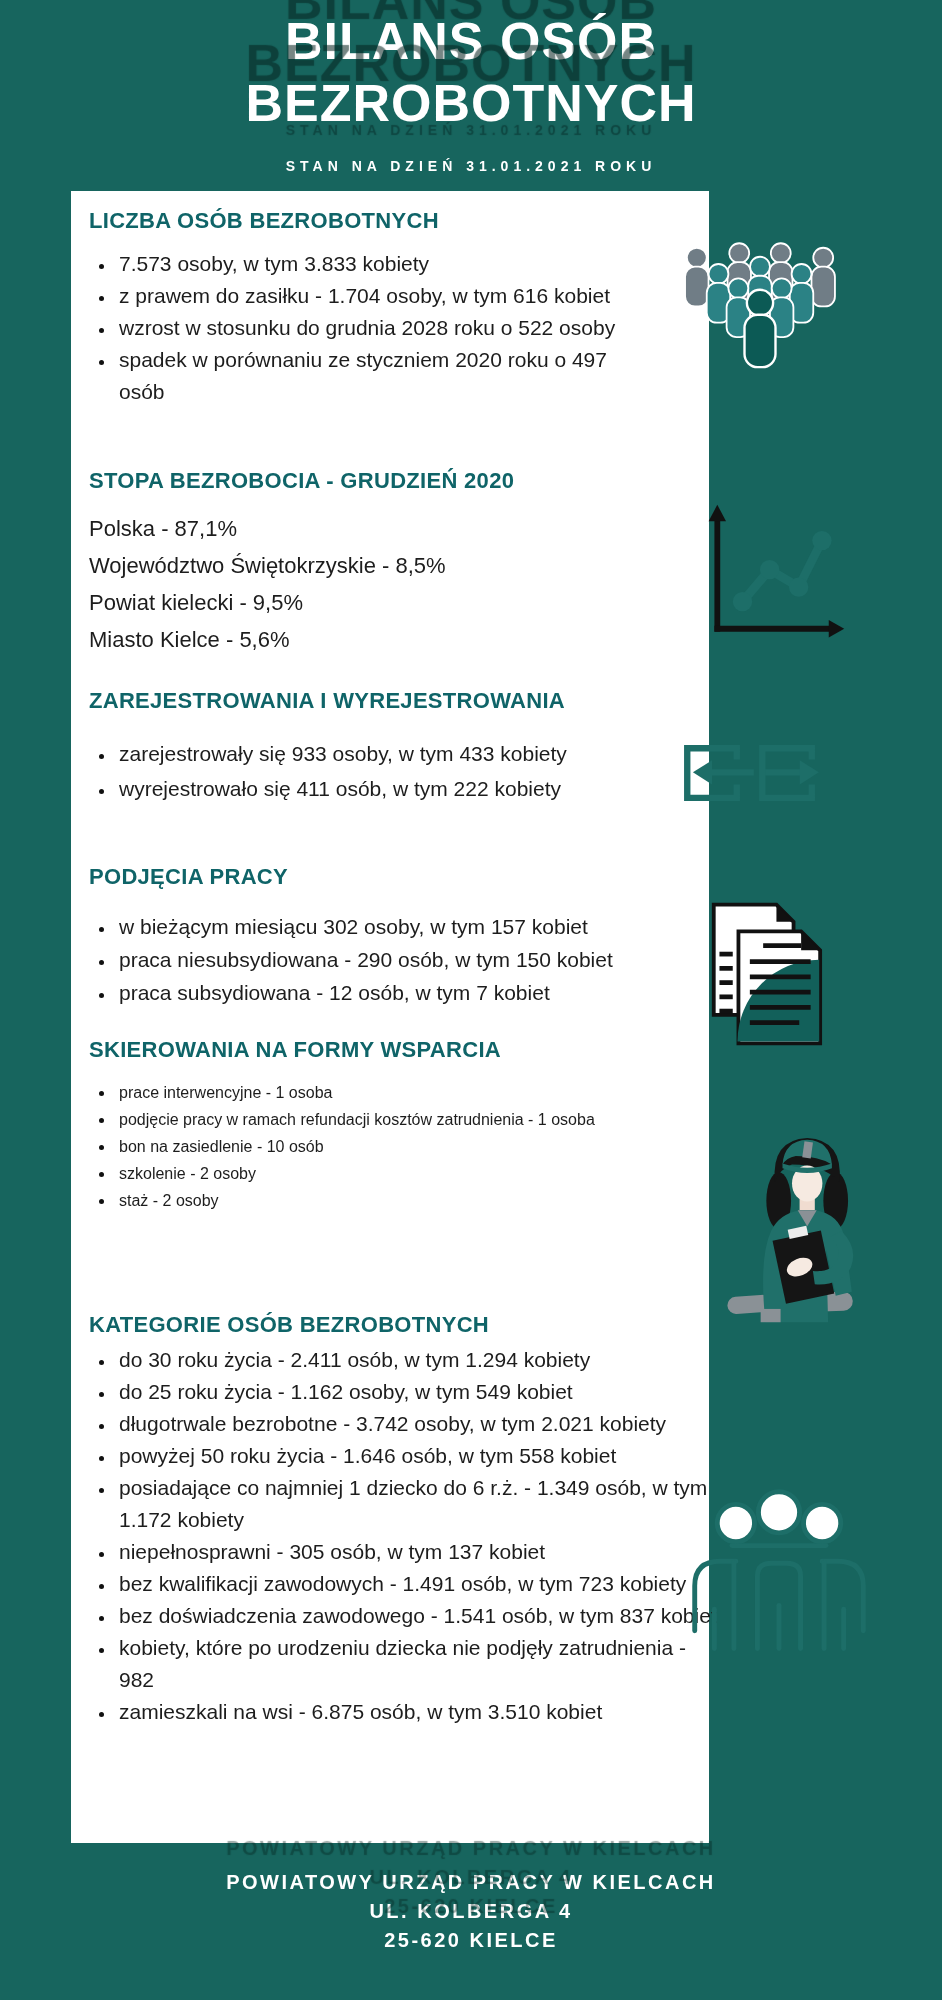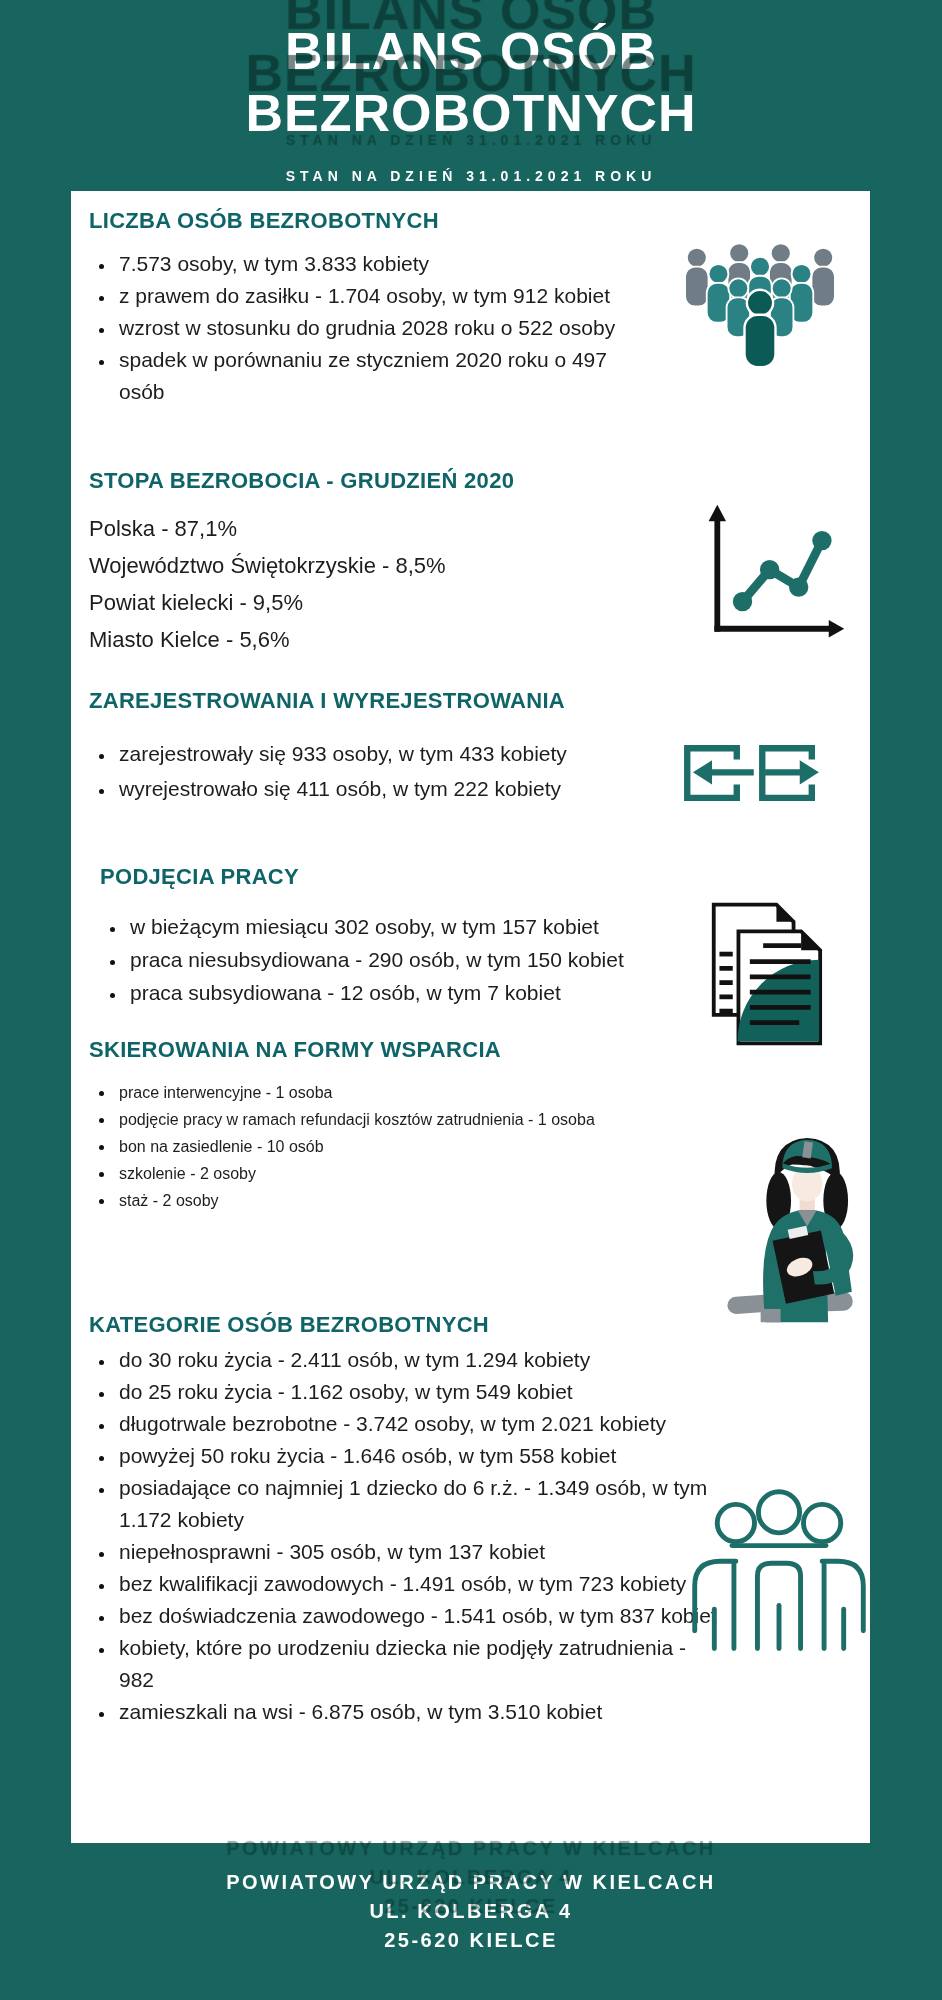--- a/index.html
+++ b/index.html
@@ -5,50 +5,50 @@
   * { margin:0; padding:0; box-sizing:border-box; }
   html,body { background:#333; }
   .page {
     position:relative; width:942px; height:2000px; margin:0 auto;
     background:#17655E; overflow:hidden;
     font-family:"Liberation Sans", sans-serif;
   }
   
   .header { position:absolute; top:0; left:0; width:100%; text-align:center; color:#fff; }
   .title {
-    margin-top:20px; font-size:52px; line-height:62px; font-weight:700;
+    margin-top:10px; font-size:52px; line-height:62px; font-weight:700;
     letter-spacing:1px; color:#fff;
     text-shadow:0 -40px 1px rgba(5,34,31,0.55);
   }
   .subtitle {
     margin-top:24px; font-size:14px; font-weight:700; letter-spacing:5px;
     color:#fff; text-shadow:0 -36px 1px rgba(5,34,31,0.45);
   }
   
   .panel {
-    position:absolute; left:71px; top:191px; width:799px; height:1652px;
+    position:absolute; left:71px; top:191px; width:638px; height:1652px;
     background:#ffffff;
   }
   .section { position:absolute; left:0; width:100%; }
   .section h2 {
     margin-left:18px; font-size:22px; font-weight:700; color:#0F6468;
     letter-spacing:0.3px;
   }
   .bullets { margin:14px 0 0 44px; width:520px; color:#1d1d1d; }
   .bullets li { font-size:21px; line-height:32px; padding-left:4px; }
   .bullets li::marker { font-size:15px; color:#111; }
   .plainlines { margin:16px 0 0 18px; list-style:none; color:#1d1d1d; }
   .plainlines div { font-size:22px; line-height:37px; }
   
   .sec1 { top:17px; }
   .sec2 { top:277px; }
   .sec3 { top:497px; }
   .sec3 .bullets { margin-top:22px; width:560px; }
   .sec3 .bullets li { line-height:35px; }
-  .sec4 { top:673px;padding-left:11px; }
+  .sec4 { top:673px; }
   .sec4 .bullets { margin-top:20px; width:580px; }
   .sec4 .bullets li { line-height:33px; }
   .sec5 { top:846px; }
   .sec5 .bullets { margin-top:16px; width:600px; }
   .sec5 .bullets li { font-size:16px; line-height:27px; }
   .sec6 { top:1121px; }
   .sec6 .bullets { margin-top:6px; width:608px; }
   .sec6 .bullets li { line-height:32px; }
   
   .icon { position:absolute; }
@@ -80,21 +80,21 @@
     </div>
     <div class="subtitle">STAN NA DZIEŃ 31.01.2021 ROKU</div>
   </div>
 
   <div class="panel">
 
     <div class="section sec1">
       <h2>LICZBA OSÓB BEZROBOTNYCH</h2>
       <ul class="bullets">
           <li>7.573 osoby, w tym 3.833 kobiety</li>
-          <li>z prawem do zasiłku - 1.704 osoby, w tym 912 kobiet</li>
+          <li>z prawem do zasiłku - 1.704 osoby, w tym 616 kobiet</li>
           <li>wzrost w stosunku do grudnia 2028 roku o 522 osoby</li>
           <li>spadek w porównaniu ze styczniem 2020 roku o 497 osób</li>
         </ul>
     </div>
     <svg class="icon icon-crowd" viewBox="0 0 200 175">
       <defs>
         <g id="person">
           <circle cx="0" cy="0" r="11"></circle>
           <rect x="-13" y="10" width="26" height="44" rx="11"></rect>
         </g>

